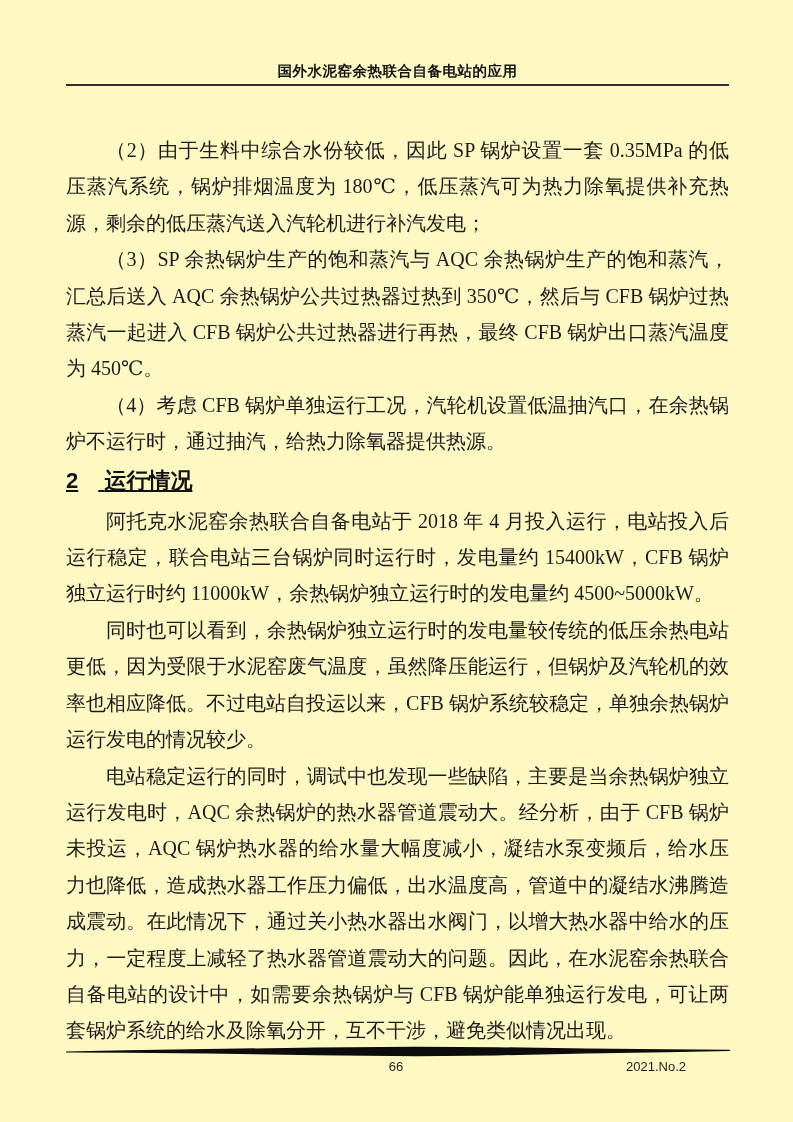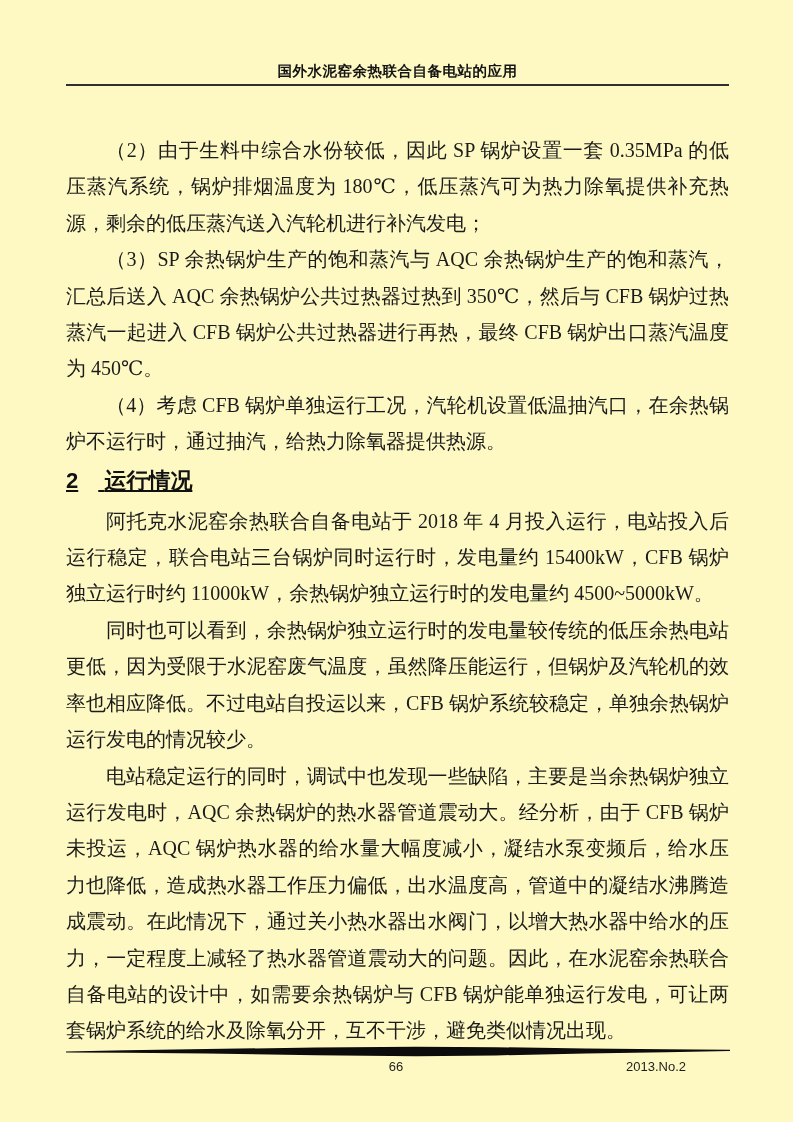--- a/index.html
+++ b/index.html
@@ -121,16 +121,16 @@
     <p class="para">同时也可以看到，余热锅炉独立运行时的发电量较传统的低压余热电站更低，因为受限于水泥窑废气温度，虽然降压能运行，但锅炉及汽轮机的效率也相应降低。不过电站自投运以来，CFB 锅炉系统较稳定，单独余热锅炉运行发电的情况较少。</p>
     <p class="para">电站稳定运行的同时，调试中也发现一些缺陷，主要是当余热锅炉独立运行发电时，AQC 余热锅炉的热水器管道震动大。经分析，由于 CFB 锅炉未投运，AQC 锅炉热水器的给水量大幅度减小，凝结水泵变频后，给水压力也降低，造成热水器工作压力偏低，出水温度高，管道中的凝结水沸腾造成震动。在此情况下，通过关小热水器出水阀门，以增大热水器中给水的压力，一定程度上减轻了热水器管道震动大的问题。因此，在水泥窑余热联合自备电站的设计中，如需要余热锅炉与 CFB 锅炉能单独运行发电，可让两套锅炉系统的给水及除氧分开，互不干涉，避免类似情况出现。</p>
   </div>
 
   <svg class="footer-bar" viewBox="0 0 664 11" preserveAspectRatio="none" aria-hidden="true">
     <polygon fill="#0c0c0c" points="0,5.6 60,4.2 140,3.0 250,1.6 350,0.8 430,1.2 520,2.4 600,3.2 664,3.8 664,5.0 600,6.2 520,7.4 430,9.4 350,10.2 250,9.2 140,7.6 60,6.8 0,6.6"></polygon>
   </svg>
 
   <div class="footer-row">
     <span class="page-number">66</span>
-    <span class="issue-label">2013.No.2</span>
+    <span class="issue-label">2021.No.2</span>
   </div>
 
 </div>
 
 </body></html>

